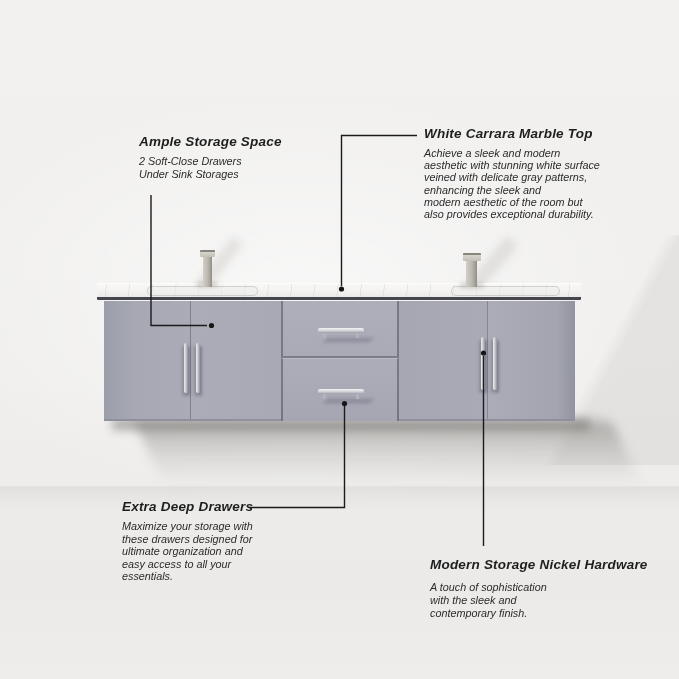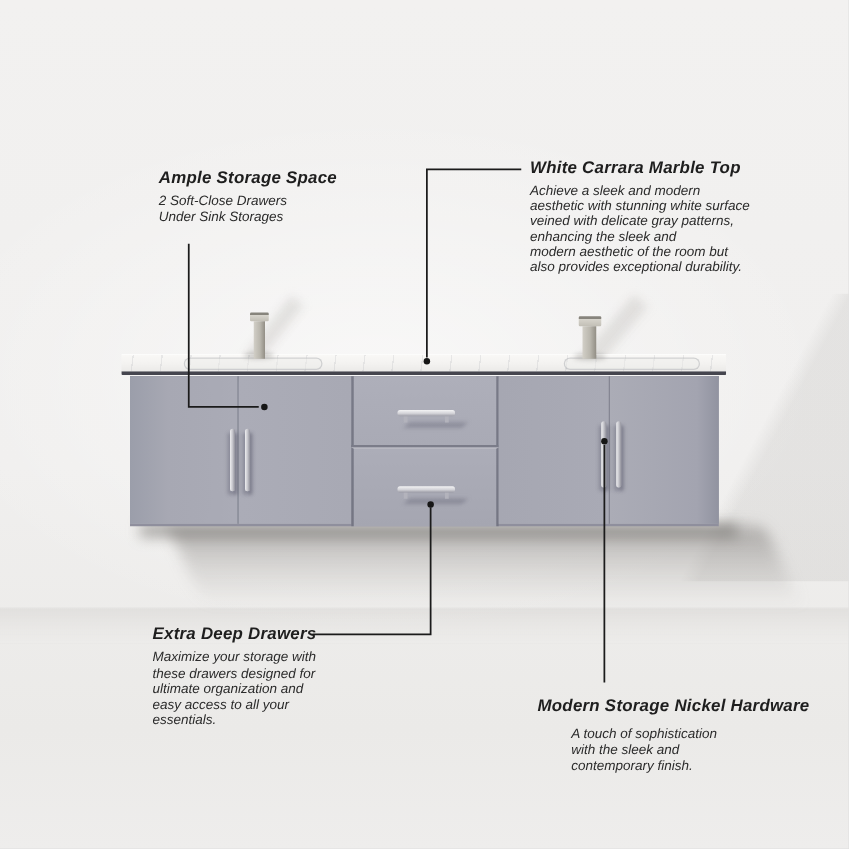--- a/index.html
+++ b/index.html
@@ -77,26 +77,26 @@
   .hh-bar{position:absolute;left:0;top:0;width:46px;height:4.5px;border-radius:2px;
     background:linear-gradient(180deg,#f4f4f5,#d2d2d7 55%,#9c9ca6);}
   .hh-leg{position:absolute;top:4px;width:3px;height:6px;background:#b3b3bc;}
   .hh-leg.l{left:5px;} .hh-leg.r{left:38px;}
   .hh-shadow{position:absolute;left:7px;top:10px;width:47px;height:4px;background:rgba(82,82,100,0.38);
     filter:blur(2px);transform:skewX(-28deg);}
   
   .callout{position:absolute;color:#1e1e1e;font-style:italic;}
   .callout .title{font-weight:bold;font-size:13.5px;letter-spacing:0.2px;margin:0 0 6px 0;white-space:nowrap;}
   .callout .body{font-size:10.8px;line-height:12.5px;margin:0;white-space:pre-line;color:#2b2b2b;}
-  .co-ample{left:127px;top:134px;}
+  .co-ample{left:139px;top:134px;}
   .co-marble{left:424px;top:126px;}
   .co-marble .body{line-height:12.2px;}
   .co-drawers{left:122px;top:499px;}
   .co-hardware{left:430px;top:557px;}
-  .co-hardware .body{margin-top:9px;line-height:13px;margin-left:27px;}
+  .co-hardware .body{margin-top:9px;line-height:13px;}
   
   #connectors{left:0;top:0;width:679px;height:679px;pointer-events:none;}
 </style>
 </head>
 <body>
 
 <div id="scene">
 
   <div class="abs wall-diag-right"></div>
   <div class="abs wall-floor-band"></div>

